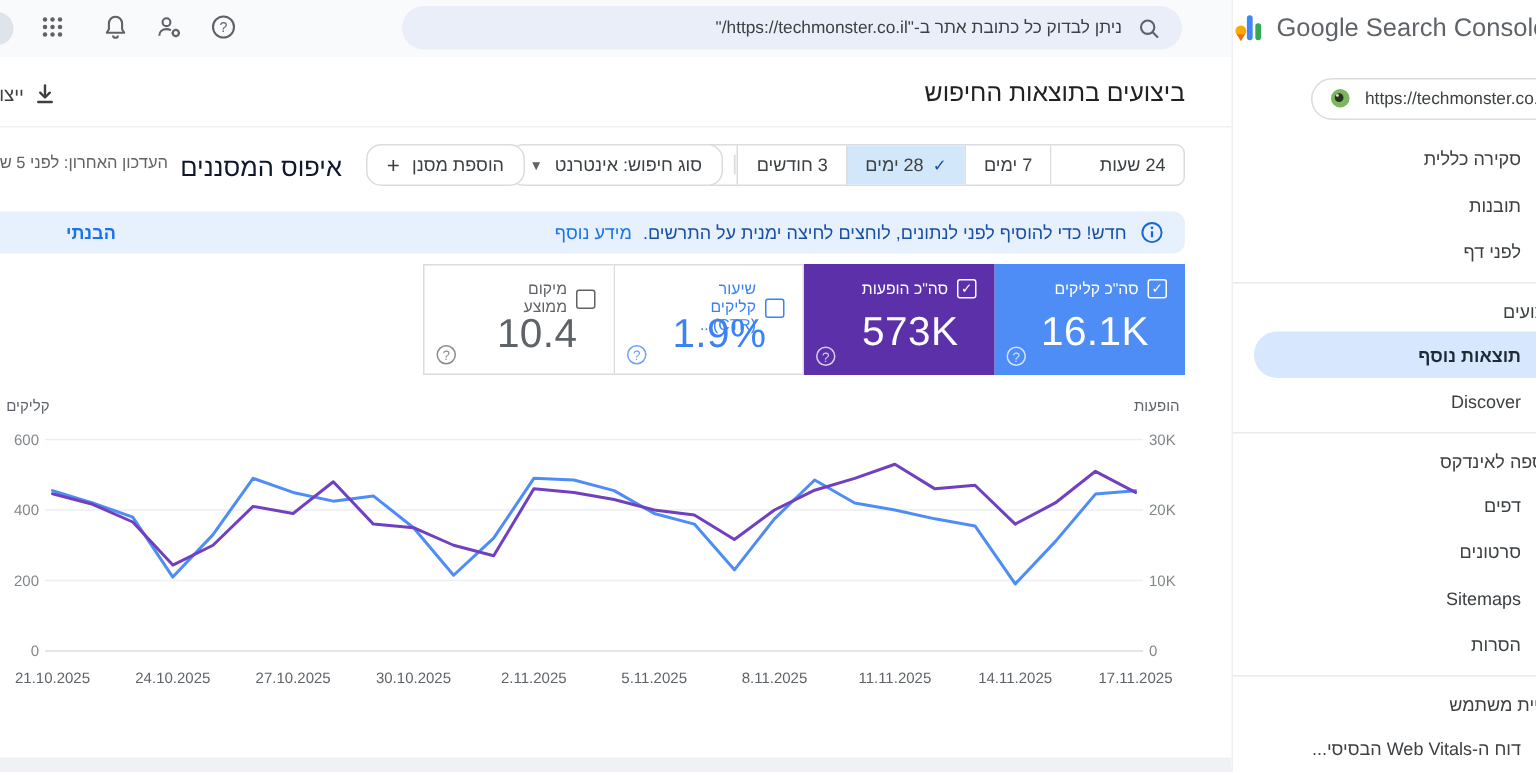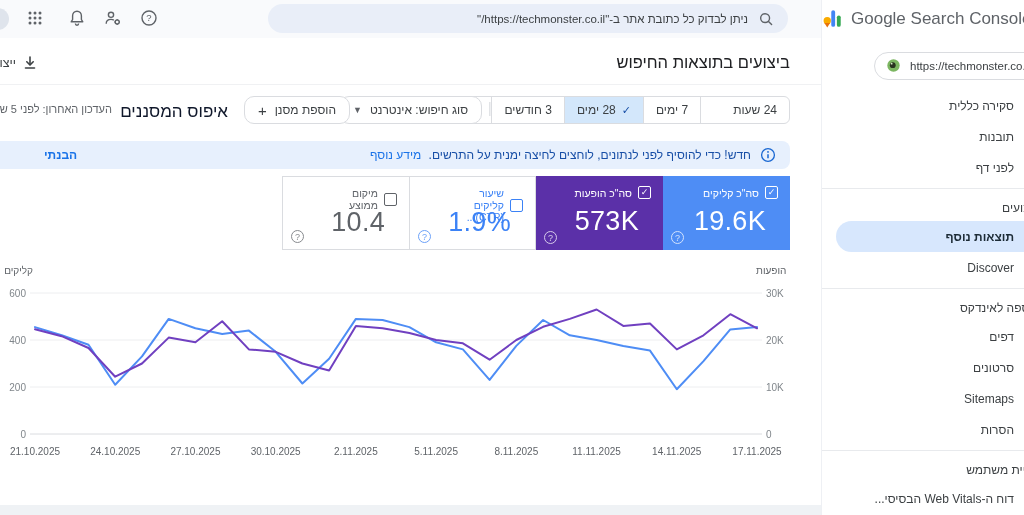--- a/index.html
+++ b/index.html
@@ -238,21 +238,21 @@
     <span class="spacer"></span>
     <span class="dismiss">הבנתי</span>
   </div>
 
   <div class="cards">
       <div class="card" style="background: rgb(78, 141, 245); color: rgb(255, 255, 255);">
         <div class="card-top">
           <span class="cb">✓</span>
           <span>סה"כ קליקים</span>
         </div>
-        <div class="card-val">19.6K</div>
+        <div class="card-val">16.1K</div>
         <div class="qm">?</div>
       </div>
       <div class="card" style="background: rgb(91, 48, 168); color: rgb(255, 255, 255);">
         <div class="card-top">
           <span class="cb">✓</span>
           <span>סה"כ הופעות</span>
         </div>
         <div class="card-val">573K</div>
         <div class="qm">?</div>
       </div>

